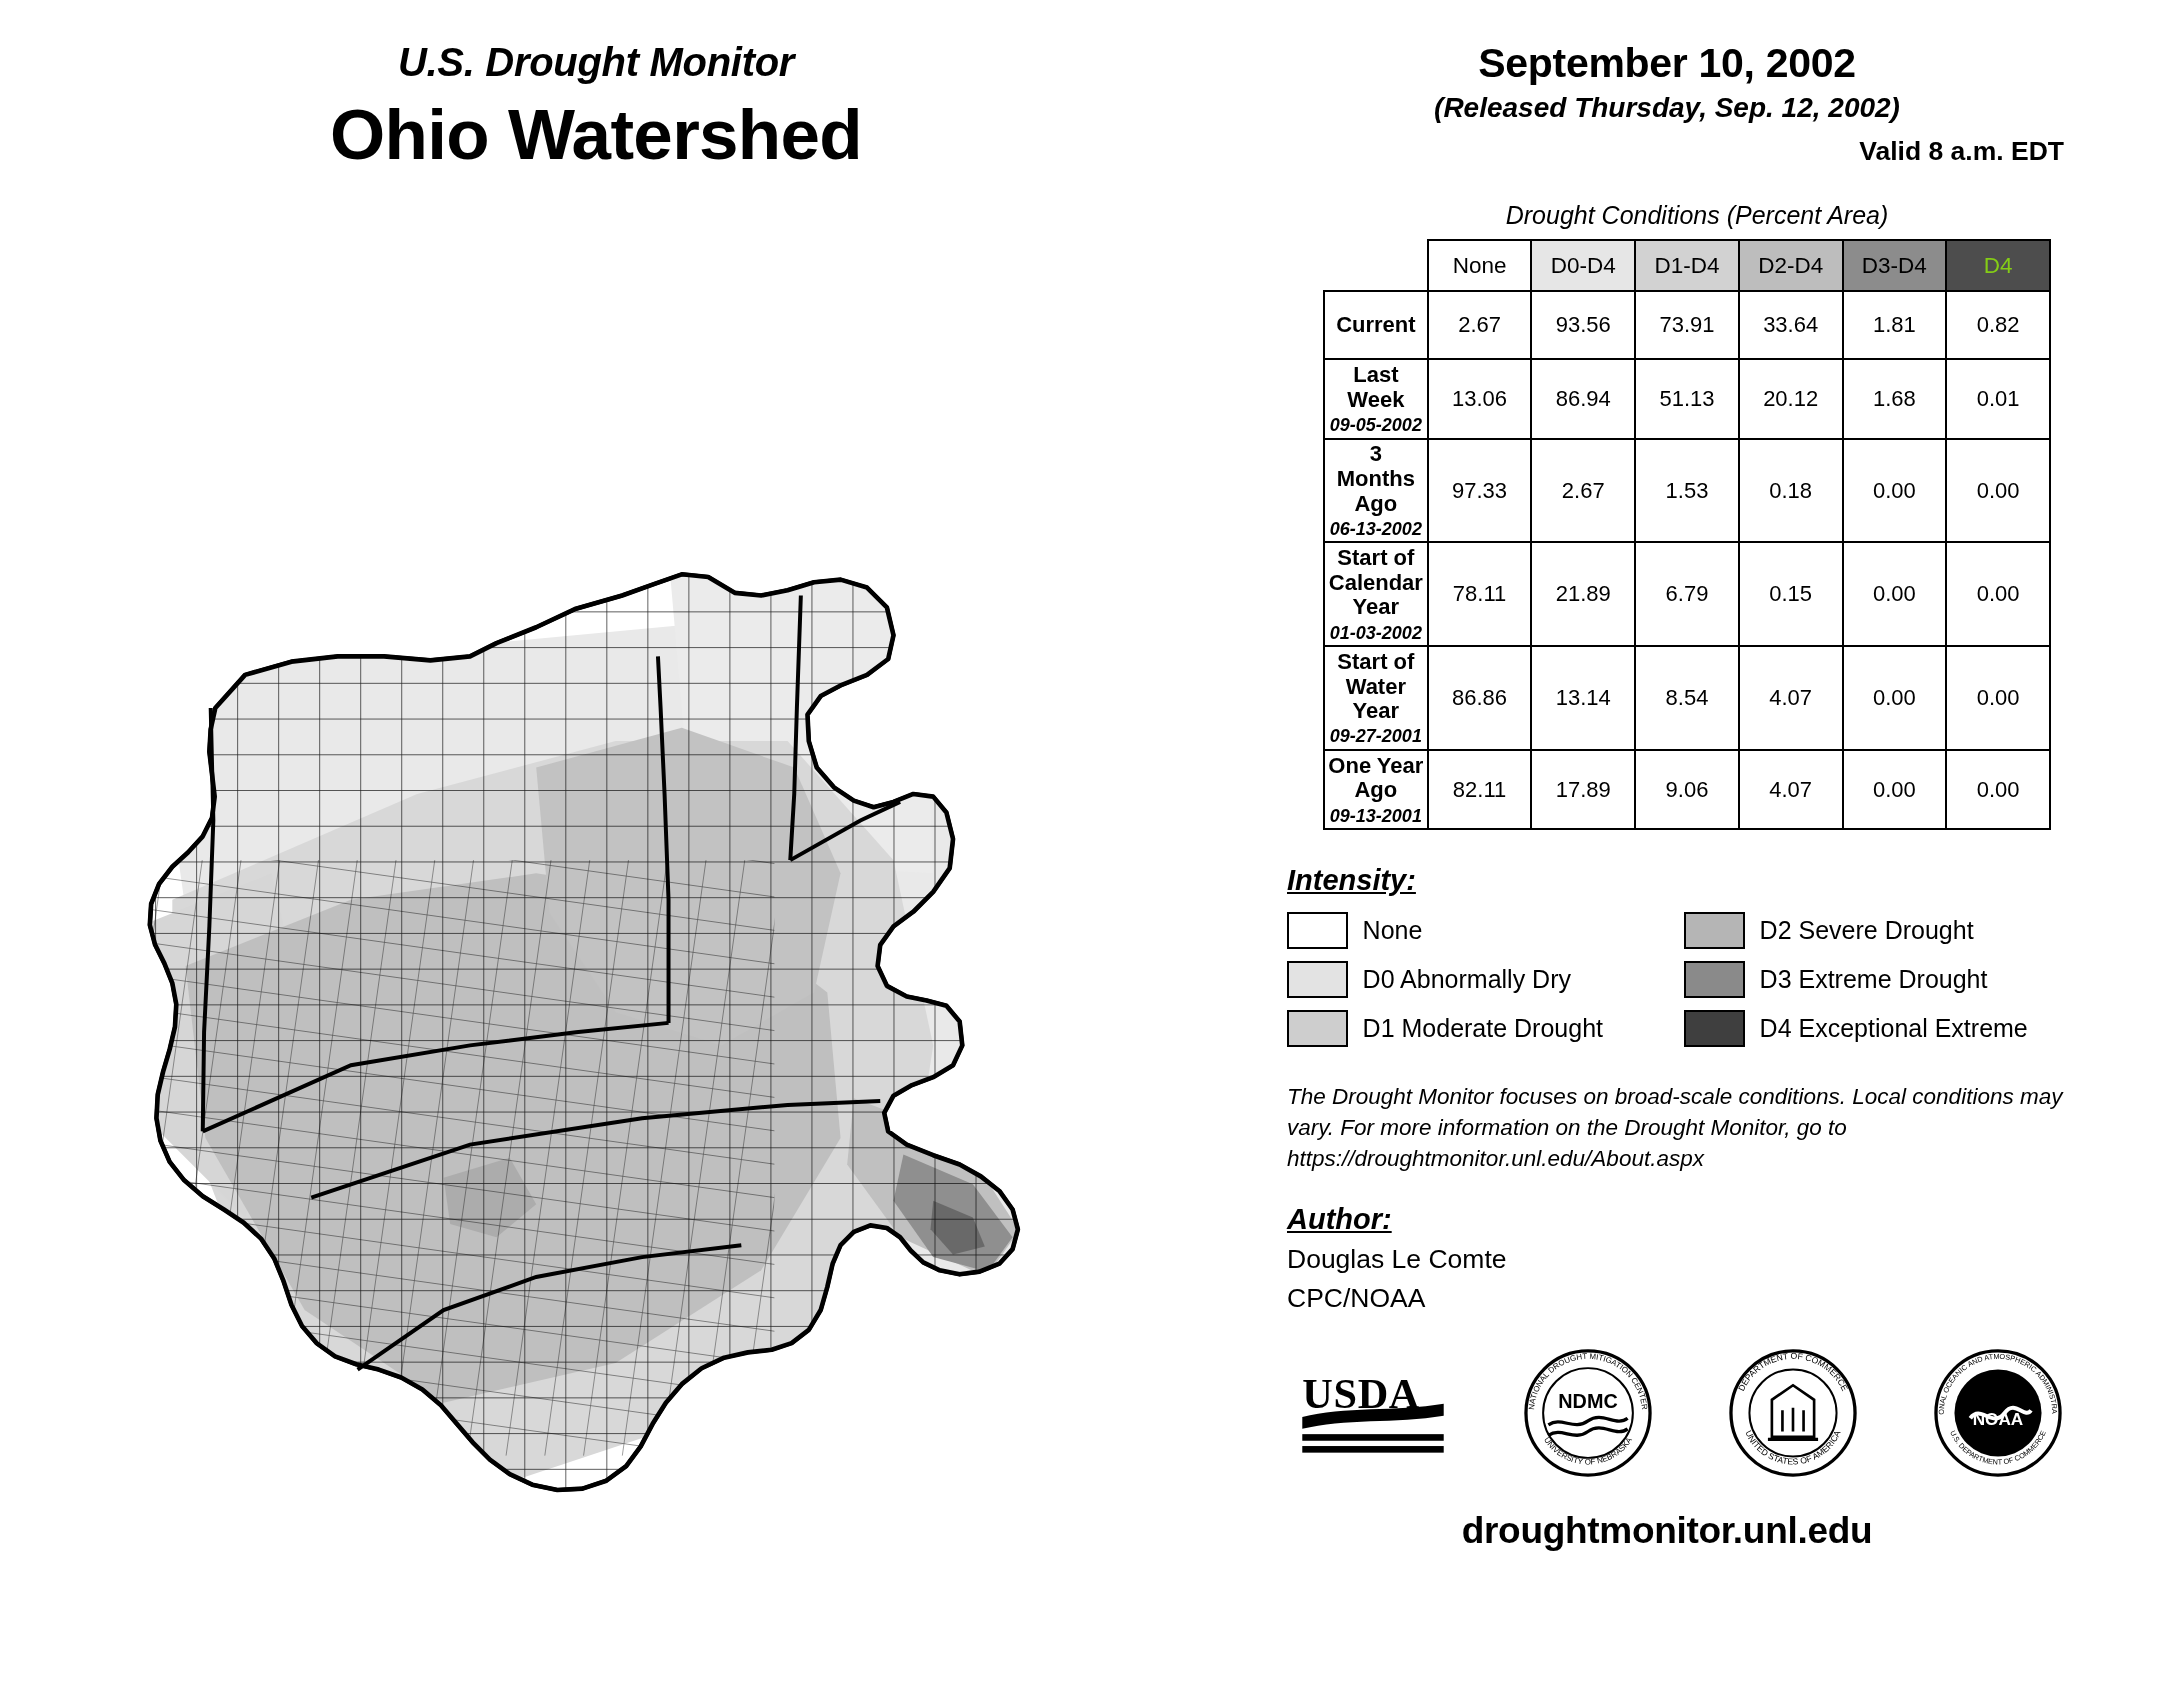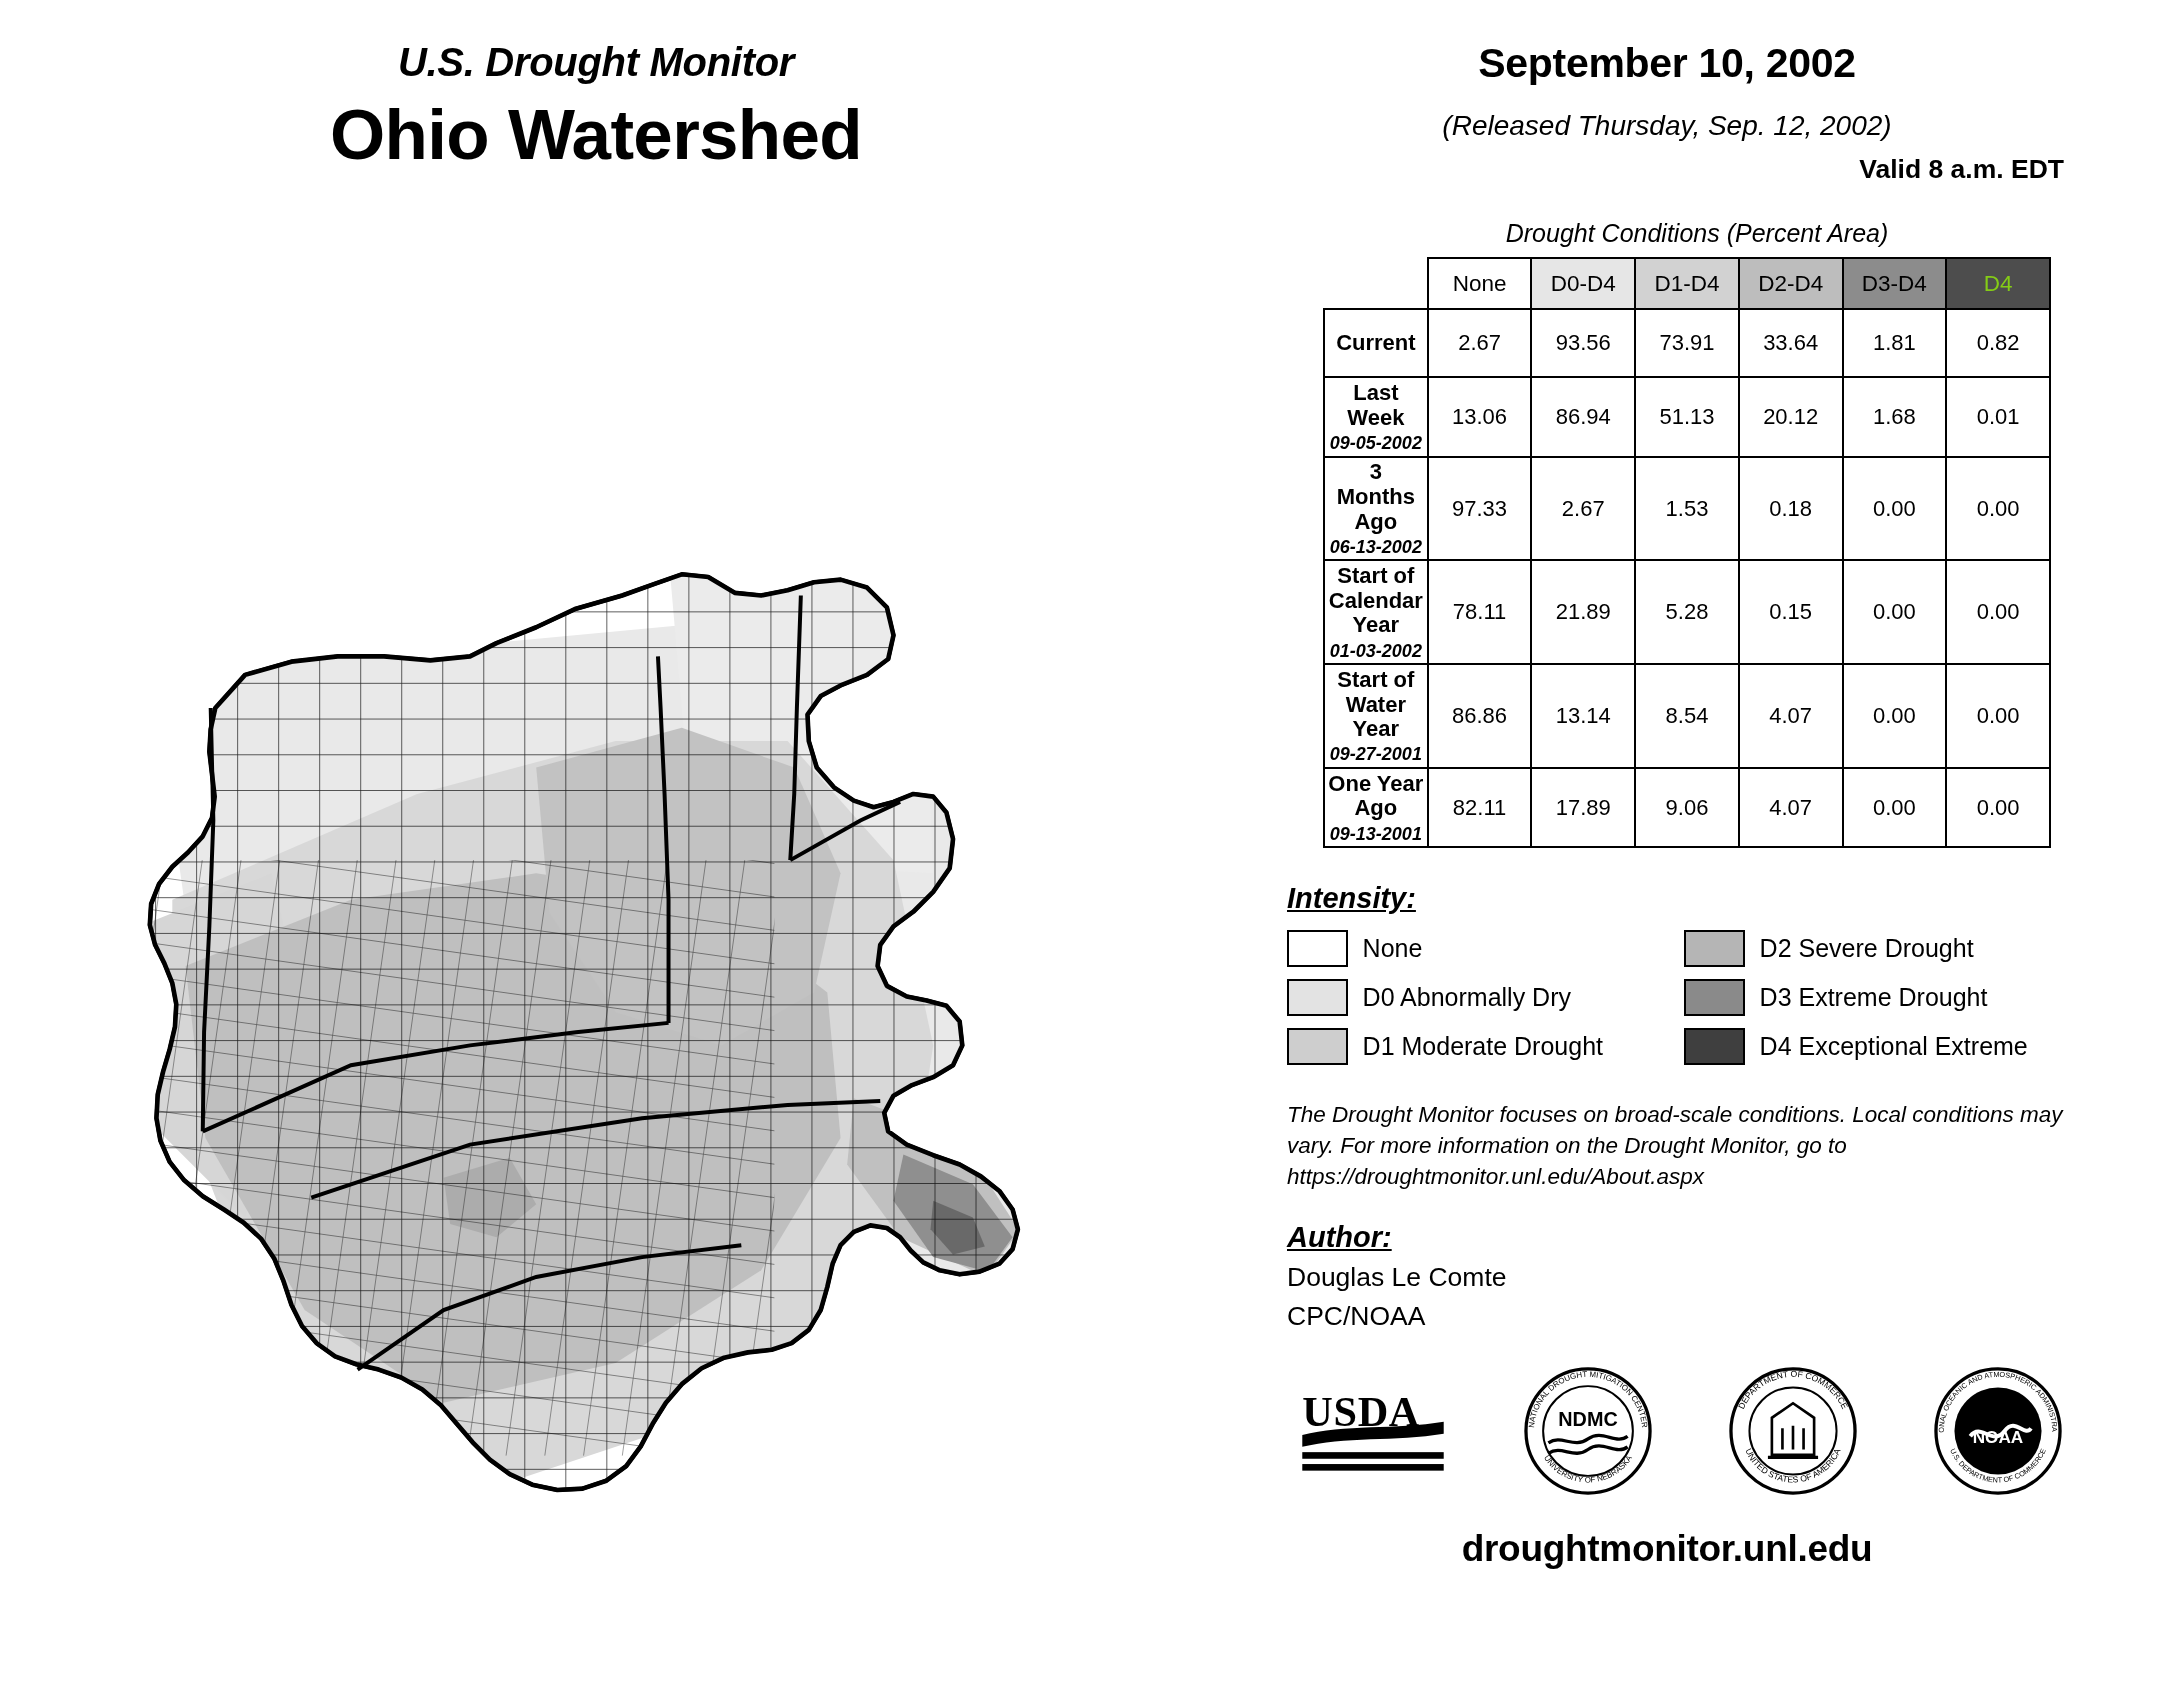--- a/index.html
+++ b/index.html
@@ -59,24 +59,24 @@
     width: 794px;
   }
   .date-line {
     font-size: 41px;
     font-weight: bold;
     text-align: center;
     letter-spacing: -0.3px;
   }
   .released-line {
     font-size: 28px;
-    font-weight: normal;
+    font-weight: bold;
     font-style: italic;
     text-align: center;
-    margin-top: 23px;
+    margin-top: 5px;
   }
   .valid-line {
     font-size: 26.5px;
     font-weight: bold;
     text-align: right;
     margin-top: 12px;
   }
 
   .table-caption {
     font-size: 25px;
@@ -410,21 +410,21 @@
           <td>0.00</td>
           <td>0.00</td>
         </tr>
         <tr>
           <td class="rowhead">
             <span>Start of Calendar Year</span>
             <span class="sub">01-03-2002</span>
           </td>
           <td>78.11</td>
           <td>21.89</td>
-          <td>5.28</td>
+          <td>6.79</td>
           <td>0.15</td>
           <td>0.00</td>
           <td>0.00</td>
         </tr>
         <tr>
           <td class="rowhead">
             <span>Start of Water Year</span>
             <span class="sub">09-27-2001</span>
           </td>
           <td>86.86</td>

